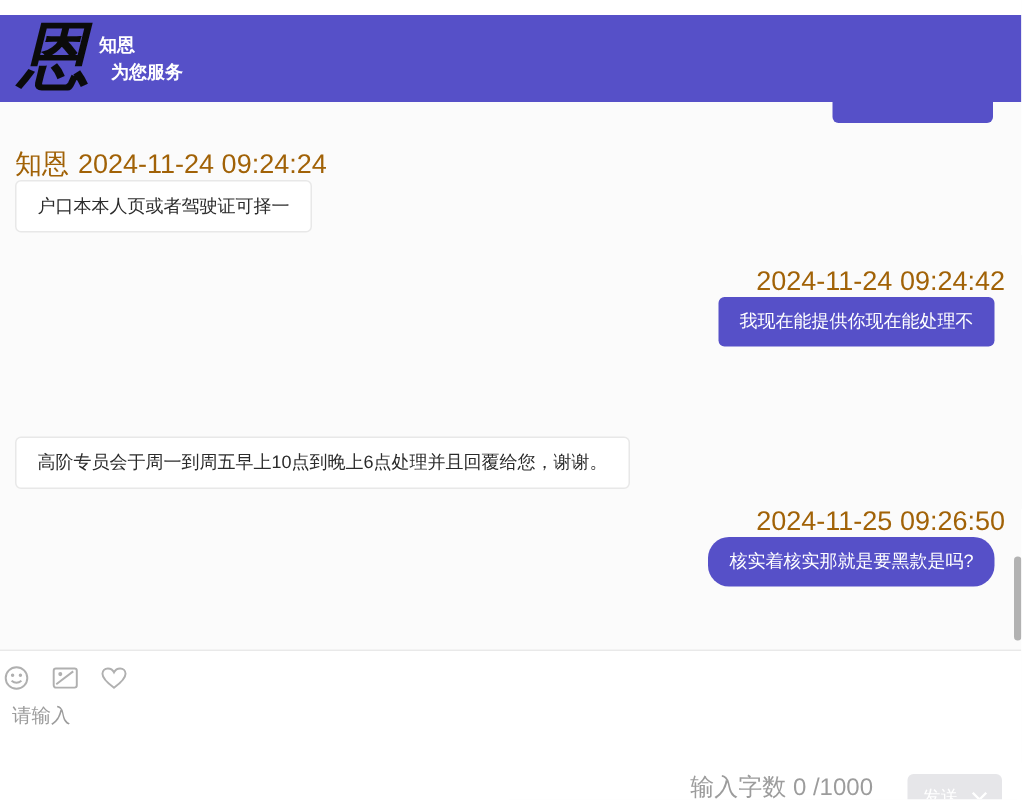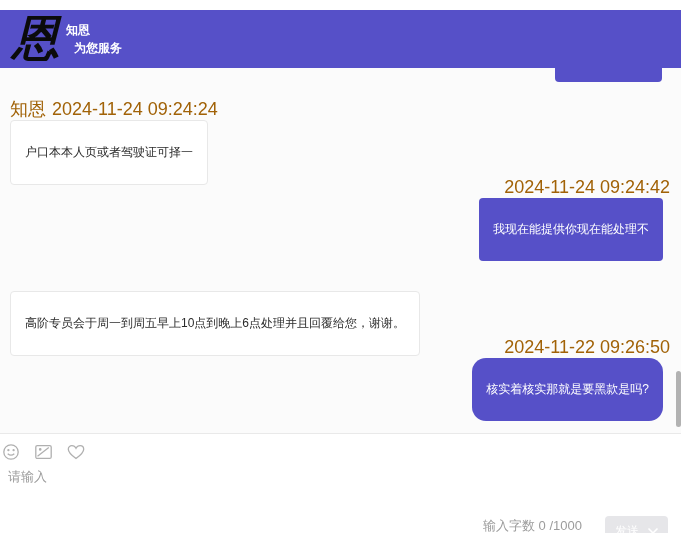--- a/index.html
+++ b/index.html
@@ -44,21 +44,21 @@
   }
 
   
   .meta{
     position:absolute; color:#a16207; font-size:18px; line-height:14px;
     white-space:nowrap;
   }
   .meta .sender{ margin-right:6px; }
   .bubble{
     position:absolute; font-size:12px; line-height:15px;
-    padding:24px 14px; border-radius:4px; white-space:nowrap;
+    padding:9px 14px; border-radius:4px; white-space:nowrap;
   }
   .bubble.left{
     background:#ffffff; border:1px solid #e8e8e8; color:#2b2b2b;
   }
   .bubble.right{
     background:#5650c8; color:#ffffff;margin-left:12px;
   }
 
   .m1-meta{ left:10px; top:102px; }
   .m1-bubble{ left:10px; top:120px; }
@@ -83,21 +83,21 @@
   .icon-heart{ left:66px; }
   .toolbar-icon svg{ stroke:#b0b0b0; fill:none; stroke-width:1.3; }
 
   .input-area{
     position:absolute; left:8px; top:468px; width:500px; height:20px;
     color:#9c9c9c; font-size:13px; line-height:18px; cursor:text;
   }
 
   .char-count{
     position:absolute; right:99px; top:519px;
-    color:#9c9c9c; font-size:13px; line-height:14px; white-space:nowrap;
+    color:#9c9c9c; font-size:16px; line-height:14px; white-space:nowrap;
   }
   .send-button{
     position:absolute; left:605px; top:516px; width:63px; height:30px;
     background:#e6e6e9; border:none; border-radius:4px;
     color:#ffffff; font-size:12px; cursor:pointer;
     display:flex; align-items:center; justify-content:flex-start;
     padding:0 0 0 10px; gap:8px;
     font-family:"Liberation Sans","DejaVu Sans",sans-serif;
   }
   .send-button .chev{ display:flex; align-items:center; }
@@ -130,21 +130,21 @@
   <div class="bubble left m1-bubble">户口本本人页或者驾驶证可择一</div>
 
   <div class="meta m2-meta">
     <span>2024-11-24 09:24:42</span>
   </div>
   <div class="bubble right m2-bubble">我现在能提供你现在能处理不</div>
 
   <div class="bubble left m3-bubble">高阶专员会于周一到周五早上10点到晚上6点处理并且回覆给您，谢谢。</div>
 
   <div class="meta m4-meta">
-    <span>2024-11-22 09:26:50</span>
+    <span>2024-11-25 09:26:50</span>
   </div>
   <div class="bubble right m4-bubble">核实着核实那就是要黑款是吗?</div>
 
   <div class="divider"></div>
 
   <div class="toolbar-icon icon-emoji">
     <span>
       <svg width="18" height="18" viewBox="0 0 18 18">
         <circle cx="9" cy="9" r="7.2"></circle>
         <circle cx="6.4" cy="7.2" r="0.5" fill="#b0b0b0"></circle>

